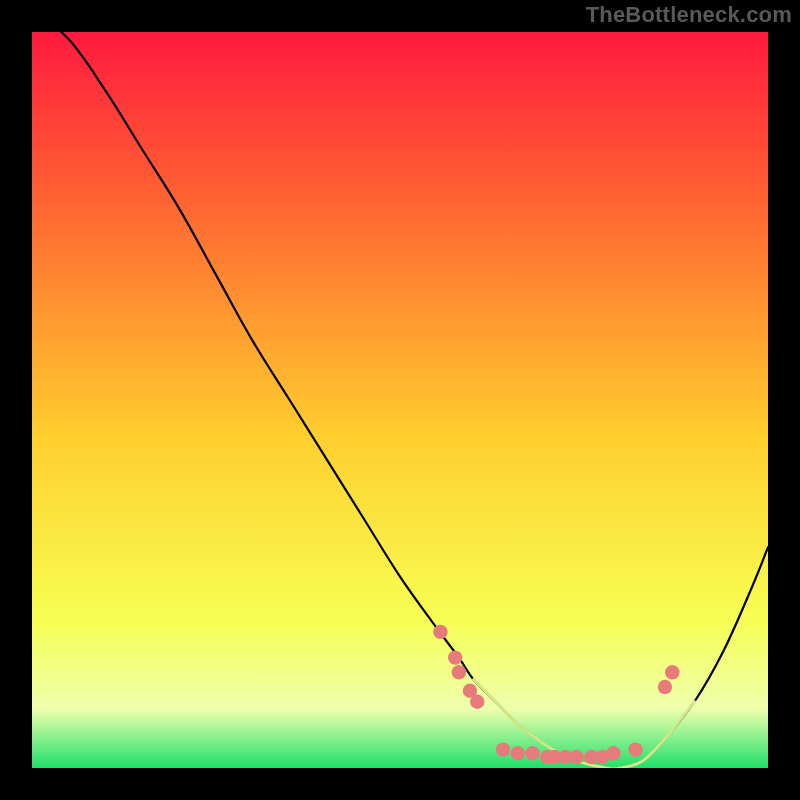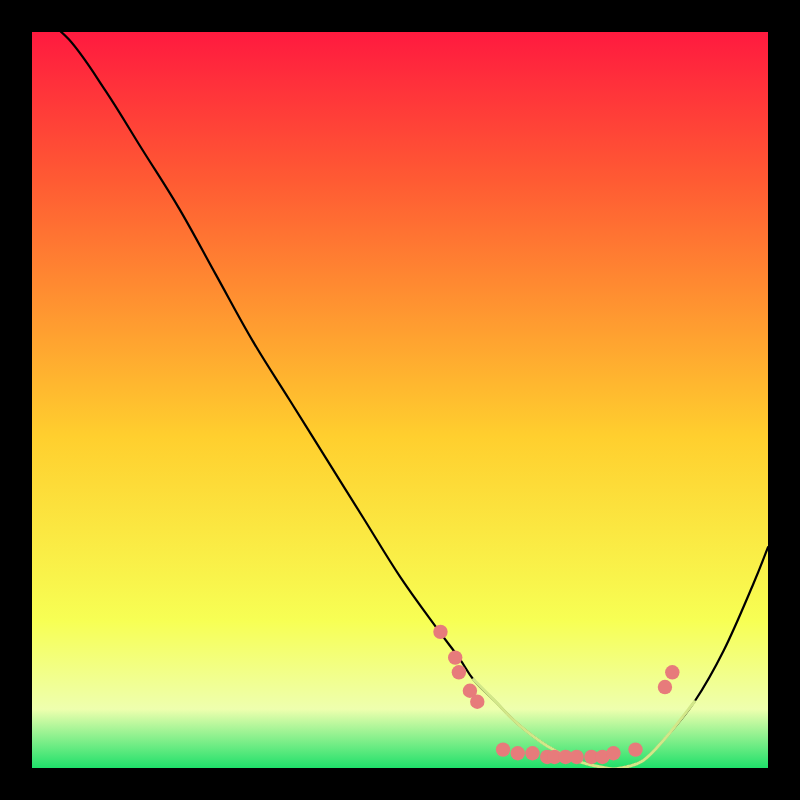--- a/index.html
+++ b/index.html
@@ -38,20 +38,21 @@
     display: block;
     width: 736px;
     height: 736px;
   }
 </style>
 </head>
 <body>
 
 <div class="stage">
 
+  <div class="watermark">TheBottleneck.com</div>
 
   <div class="plot-frame">
     <svg viewBox="0 0 736 736" xmlns="http://www.w3.org/2000/svg">
 
       <defs>
         <linearGradient id="bg-grad" x1="0" y1="0" x2="0" y2="1">
           <stop id="g0" offset="0%" stop-color="#ff1a3f"></stop>
           <stop id="g1" offset="20%" stop-color="#ff5a33"></stop>
           <stop id="g2" offset="55%" stop-color="#ffcf2e"></stop>
           <stop id="g3" offset="80%" stop-color="#f7ff54"></stop>

